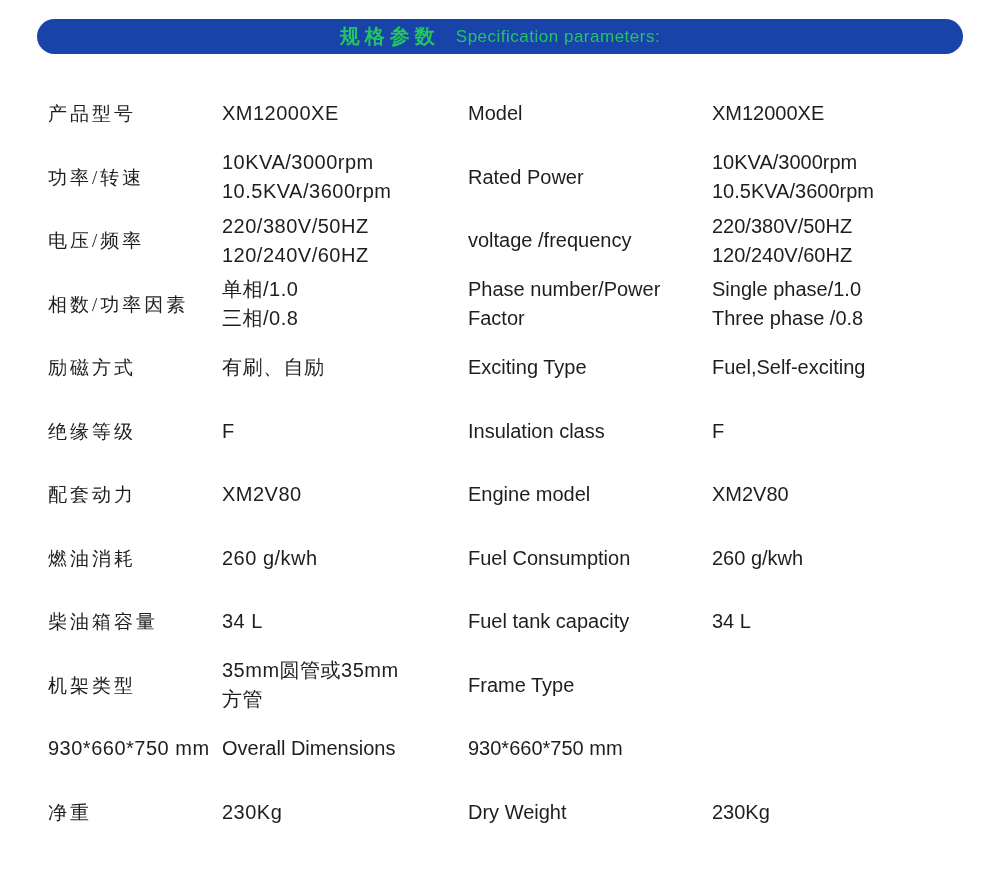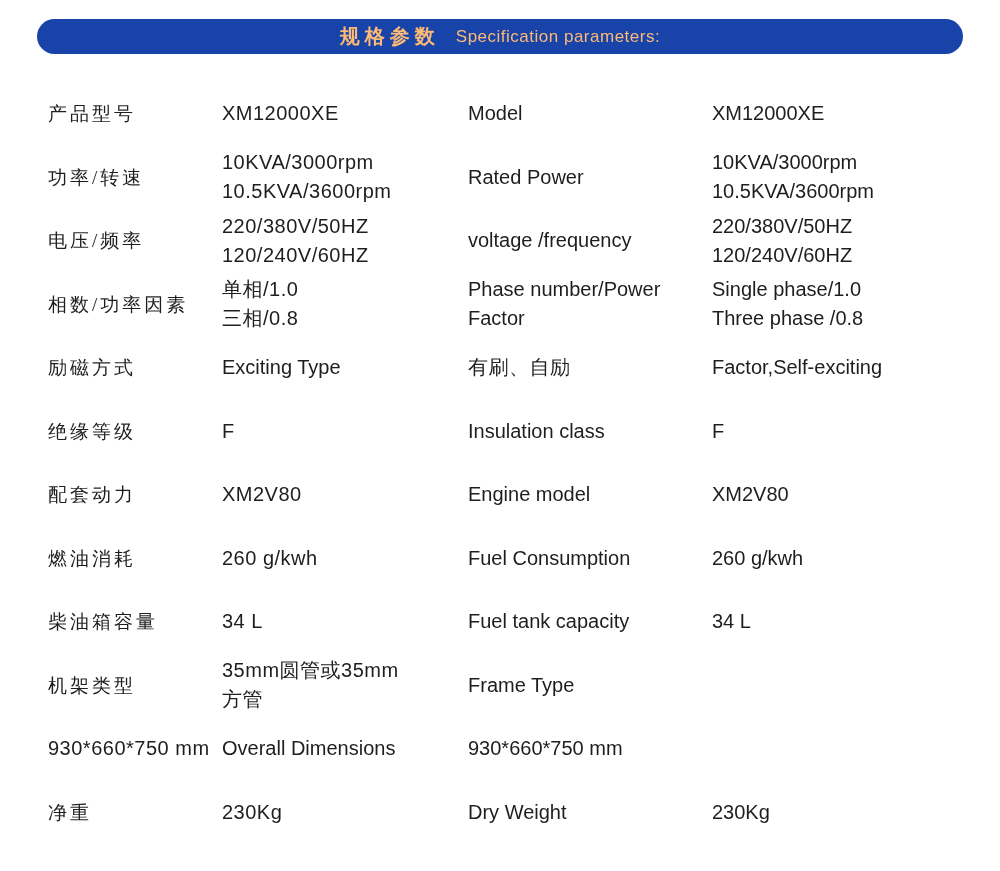--- a/index.html
+++ b/index.html
@@ -62,21 +62,21 @@
     letter-spacing: 3px;
     font-family: "Liberation Serif", serif;
   }
   .cell.cn-value {
     letter-spacing: 0.5px;
   }
 </style>
 </head>
 <body>
 
-<div class="banner" style="background: rgb(24, 67, 168); color: #fdba74;">
+<div class="banner" style="background: rgb(24, 67, 168); color: #22c55e;">
   <span class="cn-title">规格参数</span>
   <span class="en-title">Specification parameters:</span>
 </div>
 
 <div class="spec-table">
   <div class="spec-row">
     <div class="cell cn-label">产品型号</div>
     <div class="cell cn-value">XM12000XE</div>
     <div class="cell en-label">Model</div>
     <div class="cell en-value">XM12000XE</div>
@@ -105,23 +105,23 @@
     <div class="cell cn-value">单相/1.0
 三相/0.8</div>
     <div class="cell en-label">Phase number/Power
 Factor</div>
     <div class="cell en-value">Single phase/1.0
 Three phase /0.8</div>
   </div>
 
   <div class="spec-row">
     <div class="cell cn-label">励磁方式</div>
+    <div class="cell cn-value">有刷、自励</div>
     <div class="cell en-label">Exciting Type</div>
-    <div class="cell cn-value">有刷、自励</div>
-    <div class="cell en-value">Factor,Self-exciting</div>
+    <div class="cell en-value">Fuel,Self-exciting</div>
   </div>
 
   <div class="spec-row">
     <div class="cell cn-label">绝缘等级</div>
     <div class="cell cn-value">F</div>
     <div class="cell en-label">Insulation class</div>
     <div class="cell en-value">F</div>
   </div>
 
   <div class="spec-row">

